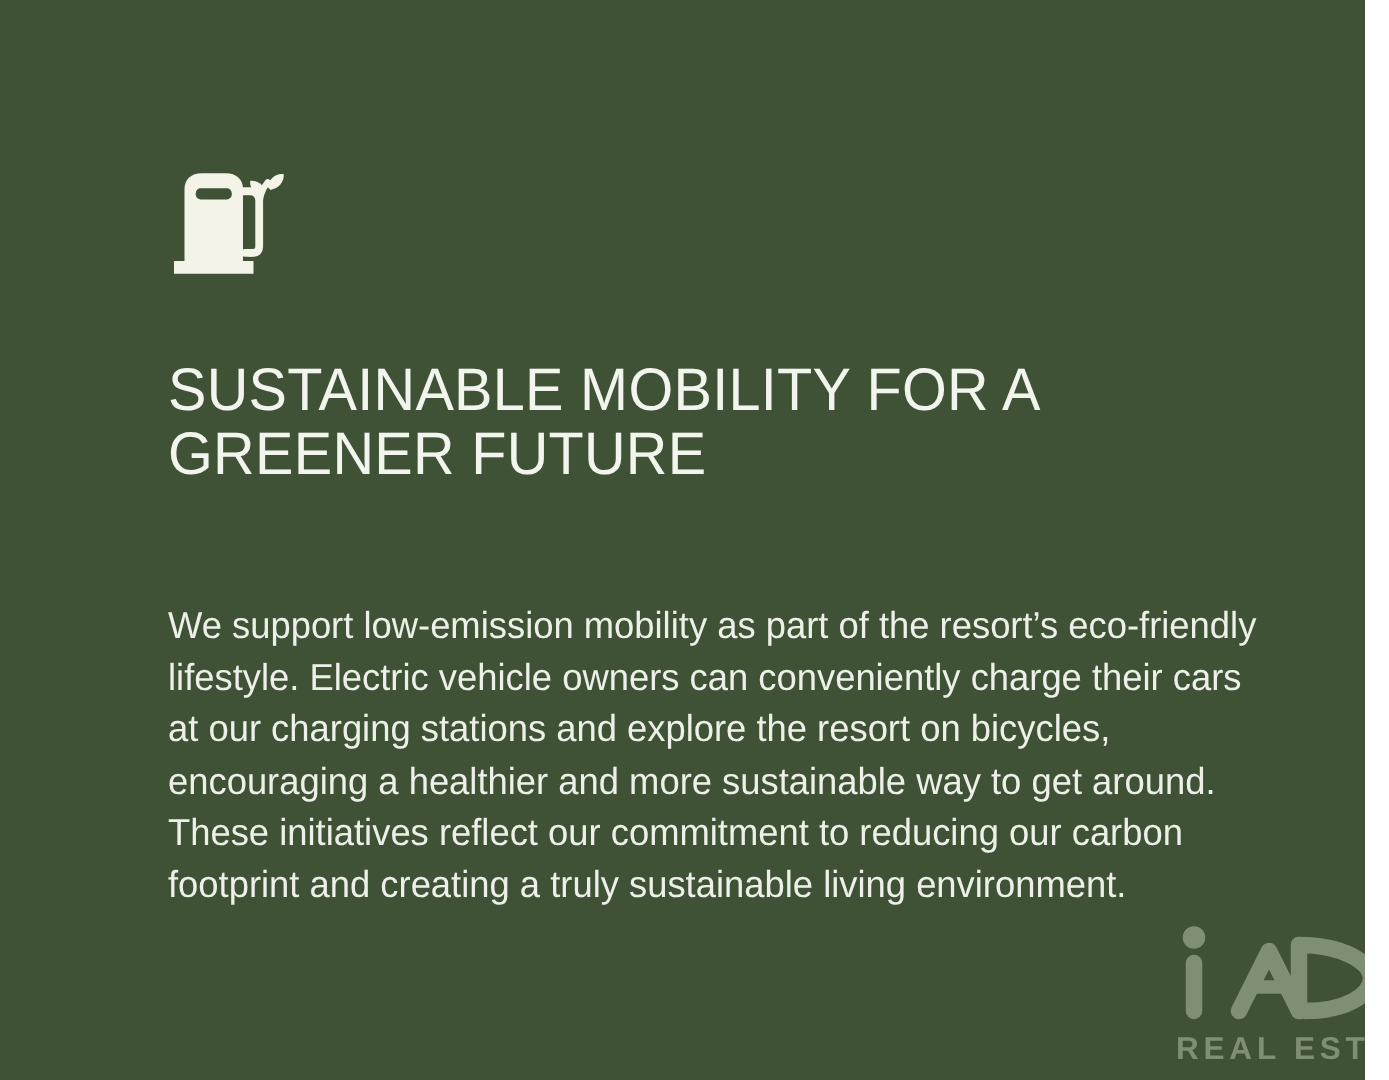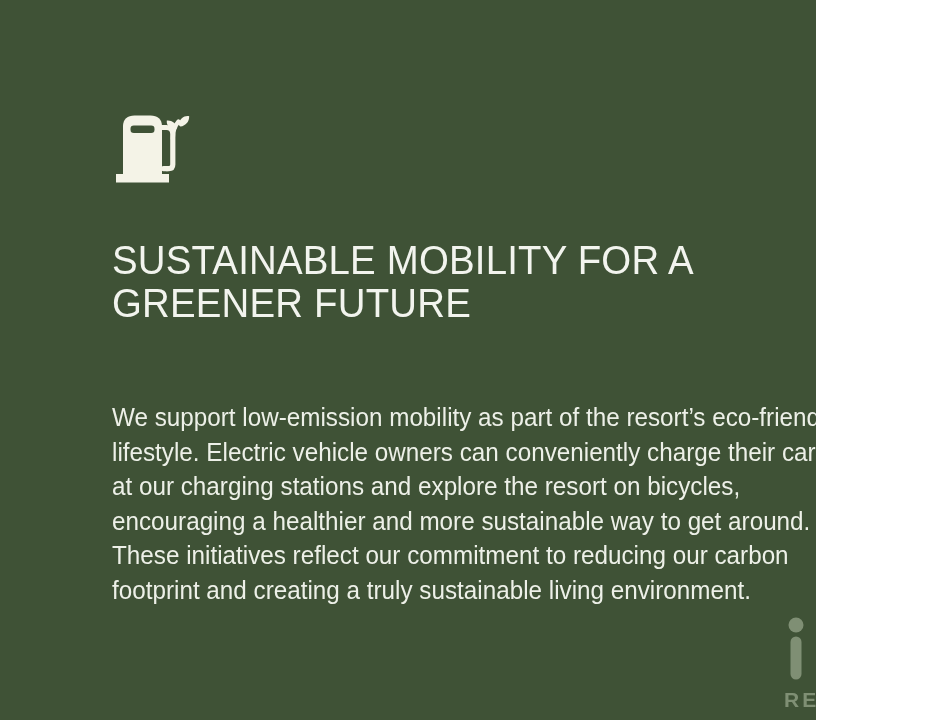--- a/index.html
+++ b/index.html
@@ -7,21 +7,21 @@
     padding: 0;
   }
   body {
     width: 926px;
     height: 720px;
     overflow: hidden;
     font-family: "Liberation Sans", sans-serif;
   }
   .slide {
     position: relative;
-    width: 816px;
+    width: 910px;
     height: 720px;
     background: #3F5236;
     overflow: hidden;
     box-sizing: border-box;
   }
   .icon-wrap {
     position: absolute;
     left: 110px;
     top: 112px;
     width: 80px;

